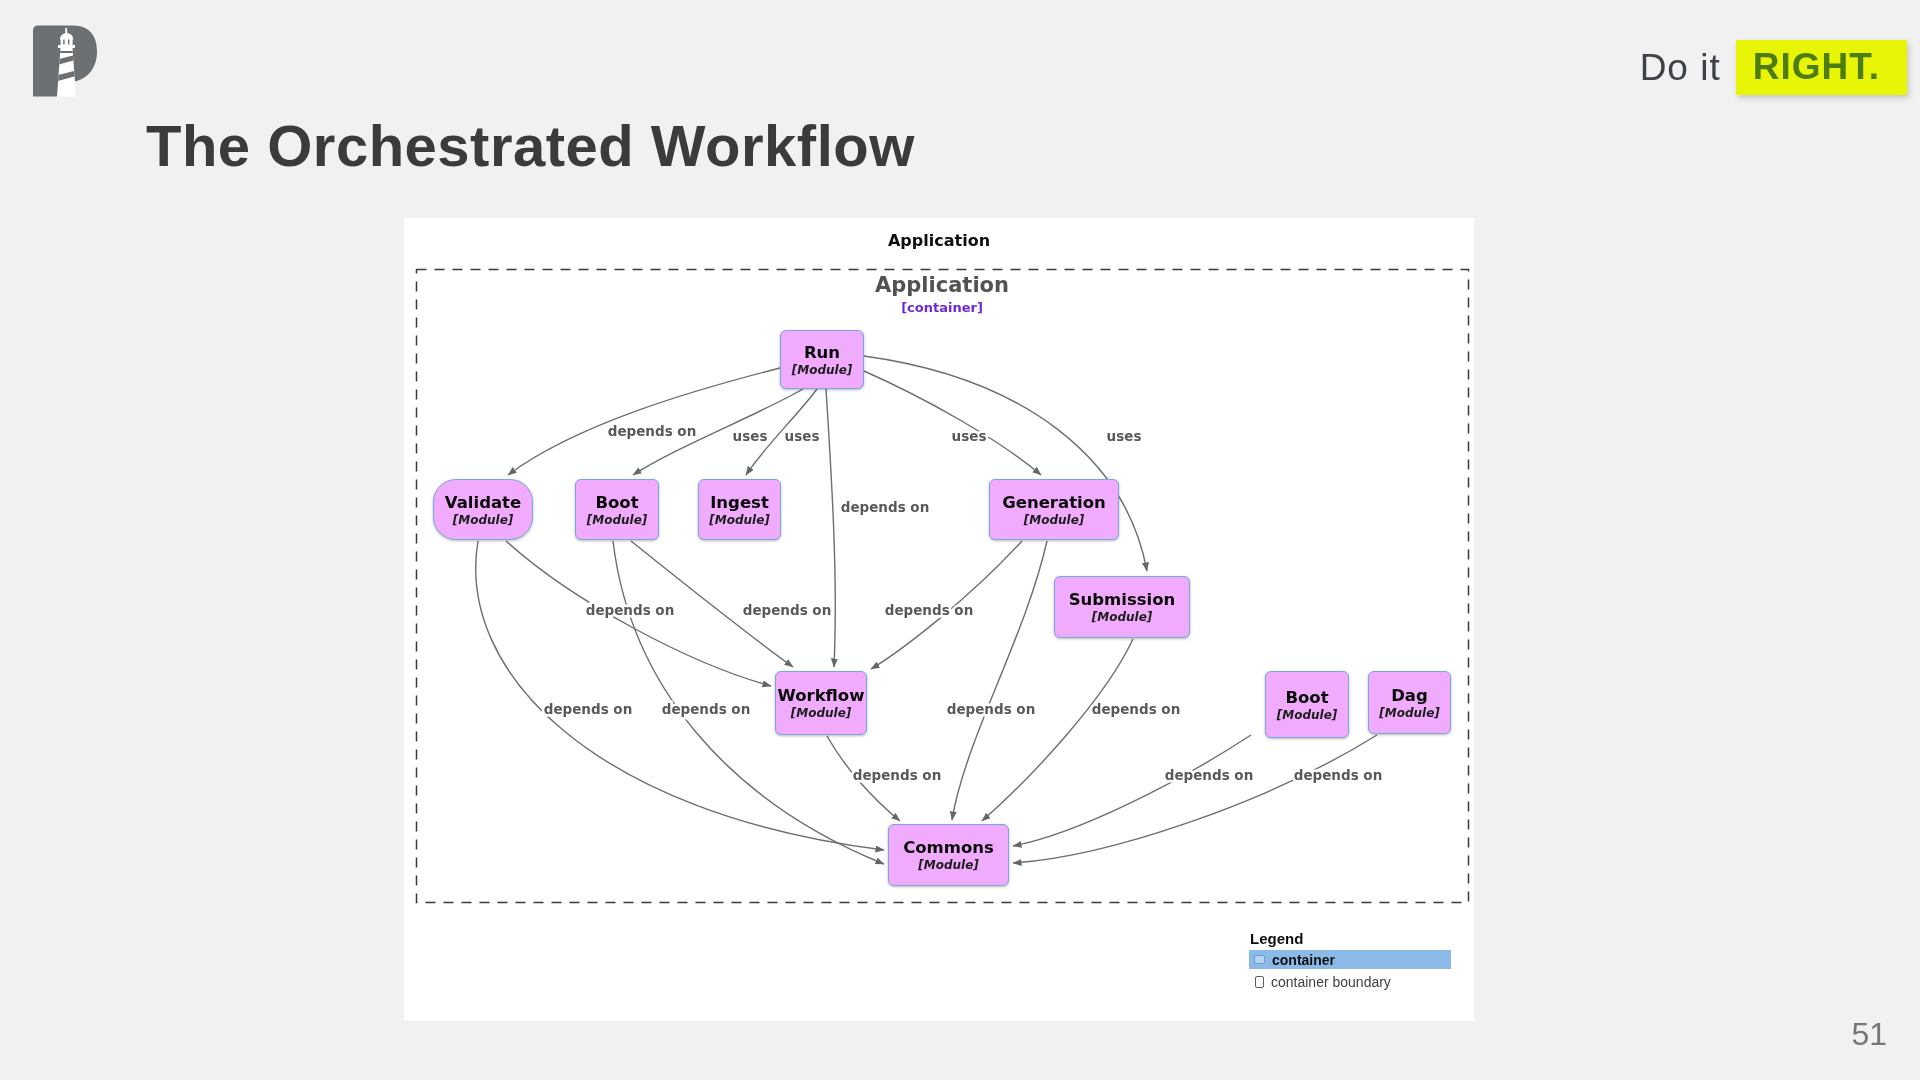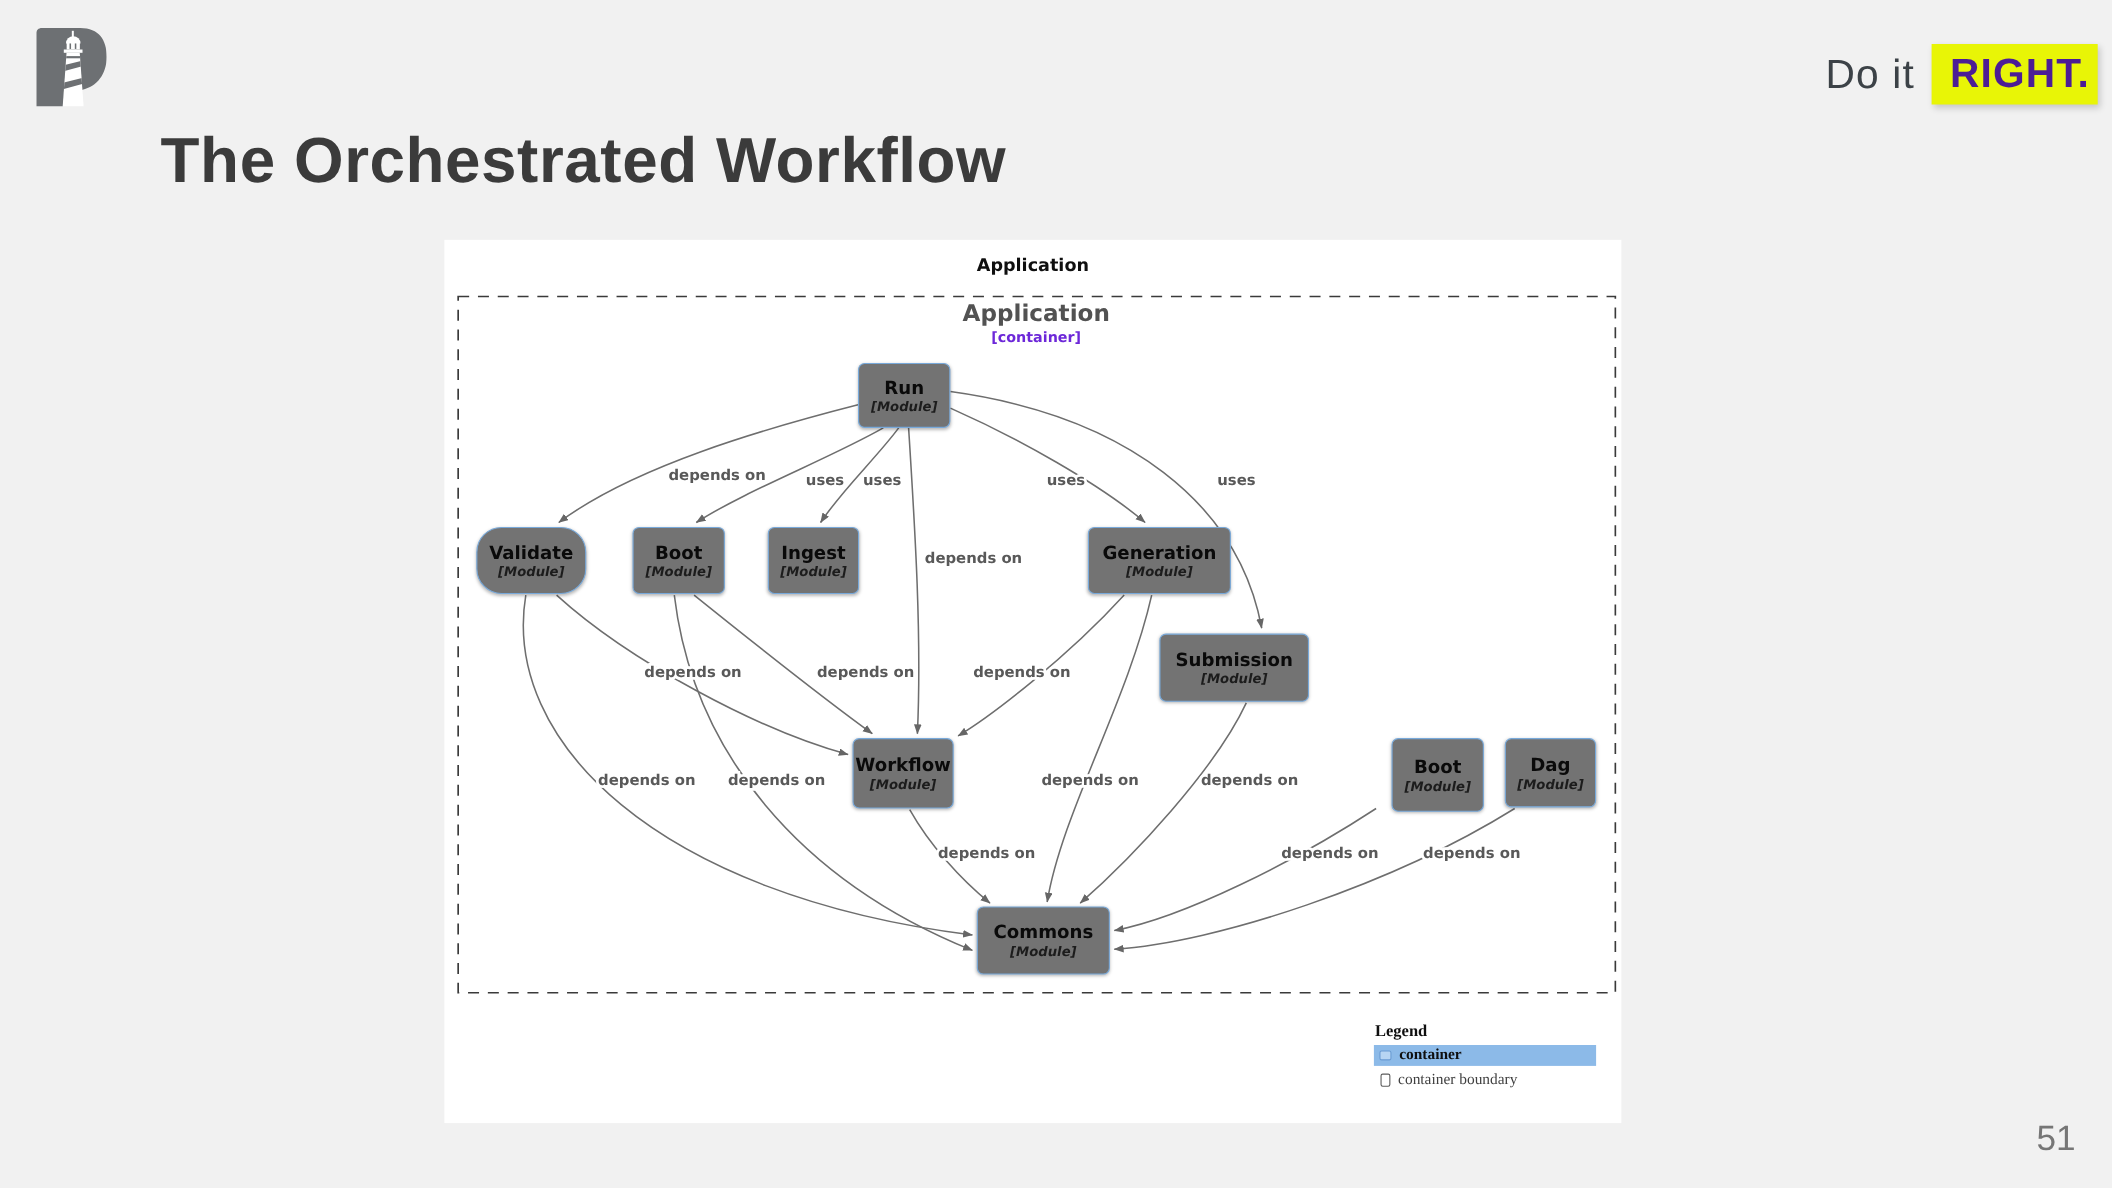--- a/index.html
+++ b/index.html
@@ -10,22 +10,22 @@
   }
   
   .logo{position:absolute;left:33px;top:25px;}
   .tagline{
     position:absolute;top:40px;right:13px;
     display:flex;align-items:center;gap:15px;
     font-size:37px;line-height:1;
   }
   .tagline .prefix{color:#3c4247;font-weight:400;letter-spacing:1px;}
   .tagline .hl{
-    background:#e8f506;color:#4c1d95;font-weight:700;letter-spacing:1px;
-    padding:8px 7px 10px 17px;
+    background:#e8f506;color:#4d7c0f;font-weight:700;letter-spacing:1px;
+    padding:8px 27px 10px 17px;
     box-shadow:2px 3px 6px rgba(0,0,0,0.18);
   }
   .slide-title{
     position:absolute;left:146px;top:112px;margin:0;
     font-size:58px;font-weight:700;color:#3b3b3b;letter-spacing:0.5px;
   }
   .page-number{
     position:absolute;right:33px;top:1016px;
     font-size:32px;color:#767676;
   }
@@ -48,31 +48,31 @@
     font-size:21px;font-weight:700;color:#525252;
   }
   .containerbox .c-sub{
     position:absolute;left:0;top:31px;width:100%;text-align:center;
     font-family:"DejaVu Sans", sans-serif;
     font-size:13px;font-weight:700;color:#6d28d9;
   }
   #edges-svg{position:absolute;left:0;top:0;width:1070px;height:803px;}
   .module{
     position:absolute;box-sizing:border-box;
-    background:#737373;border:1px solid #78a9da;border-radius:6px;
+    background:#f0abfc;border:1px solid #78a9da;border-radius:6px;
     box-shadow:0 1px 3px rgba(0,0,0,0.28);
     display:flex;flex-direction:column;align-items:center;justify-content:center;
     font-family:"DejaVu Sans", sans-serif;
   }
   .module .m-name{font-size:16.5px;font-weight:700;color:#0a0a0a;line-height:20px;}
   .module .m-type{font-size:12px;font-style:italic;font-weight:700;color:#1c1c1c;line-height:14px;}
   
   .legend{
     position:absolute;left:845px;top:712px;width:202px;
-    font-family:Liberation Serif, serif;
+    font-family:Liberation Sans, sans-serif;
   }
   .legend .lg-title{font-size:15px;font-weight:700;color:#0f0f0f;margin:0 0 3px 1px;}
   .legend .lg-row{display:flex;align-items:center;height:19px;}
   .legend .lg-row.component{background:#8cbae8;}
   .legend .sw-comp{
     width:9px;height:7px;background:#b7d5f3;border:1px solid #6b9cd3;border-radius:2px;
     margin:0 7px 0 5px;flex:0 0 auto;
   }
   .legend .sw-bound{
     width:7px;height:10px;background:#ffffff;border:1.4px solid #5c5c5c;border-radius:2px;

